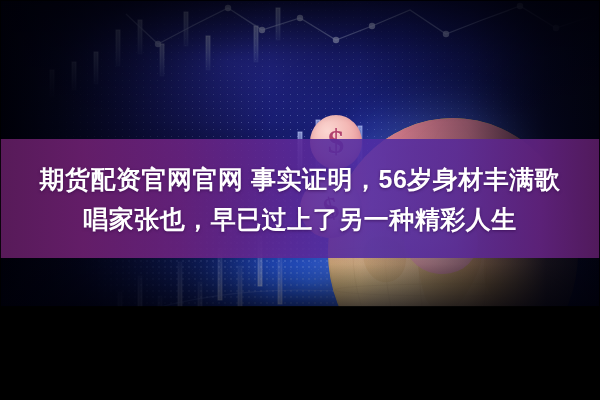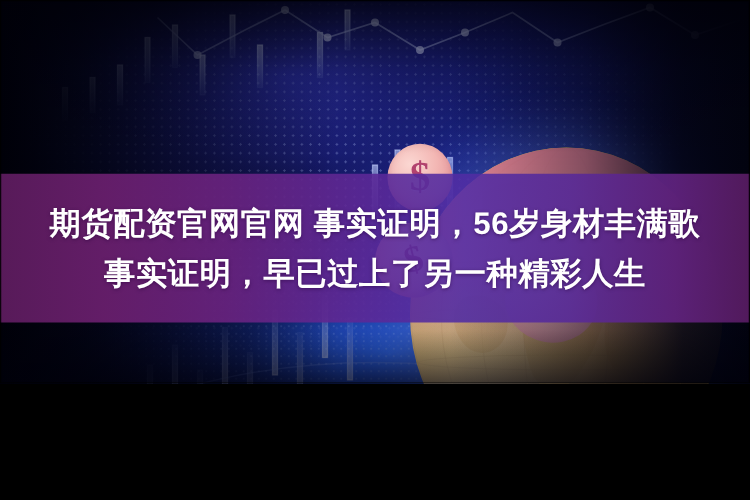--- a/index.html
+++ b/index.html
@@ -311,17 +311,17 @@
   </svg>
 
   <div class="layer" id="bg-darkleft"></div>
   <div class="layer" id="bg-darkright"></div>
   <div class="layer" id="bg-topvignette"></div>
   <div class="layer" id="bg-bottomvignette"></div>
 
   <div id="headline-band"></div>
   <div id="headline-text">
     <div class="hl-line">期货配资官网官网 事实证明，56岁身材丰满歌</div>
-    <div class="hl-line">事实证明，早已过上了另一种精彩人生</div>
+    <div class="hl-line">唱家张也，早已过上了另一种精彩人生</div>
   </div>
 
   <div id="frame-border"></div>
 </div>
 
 </body></html>

